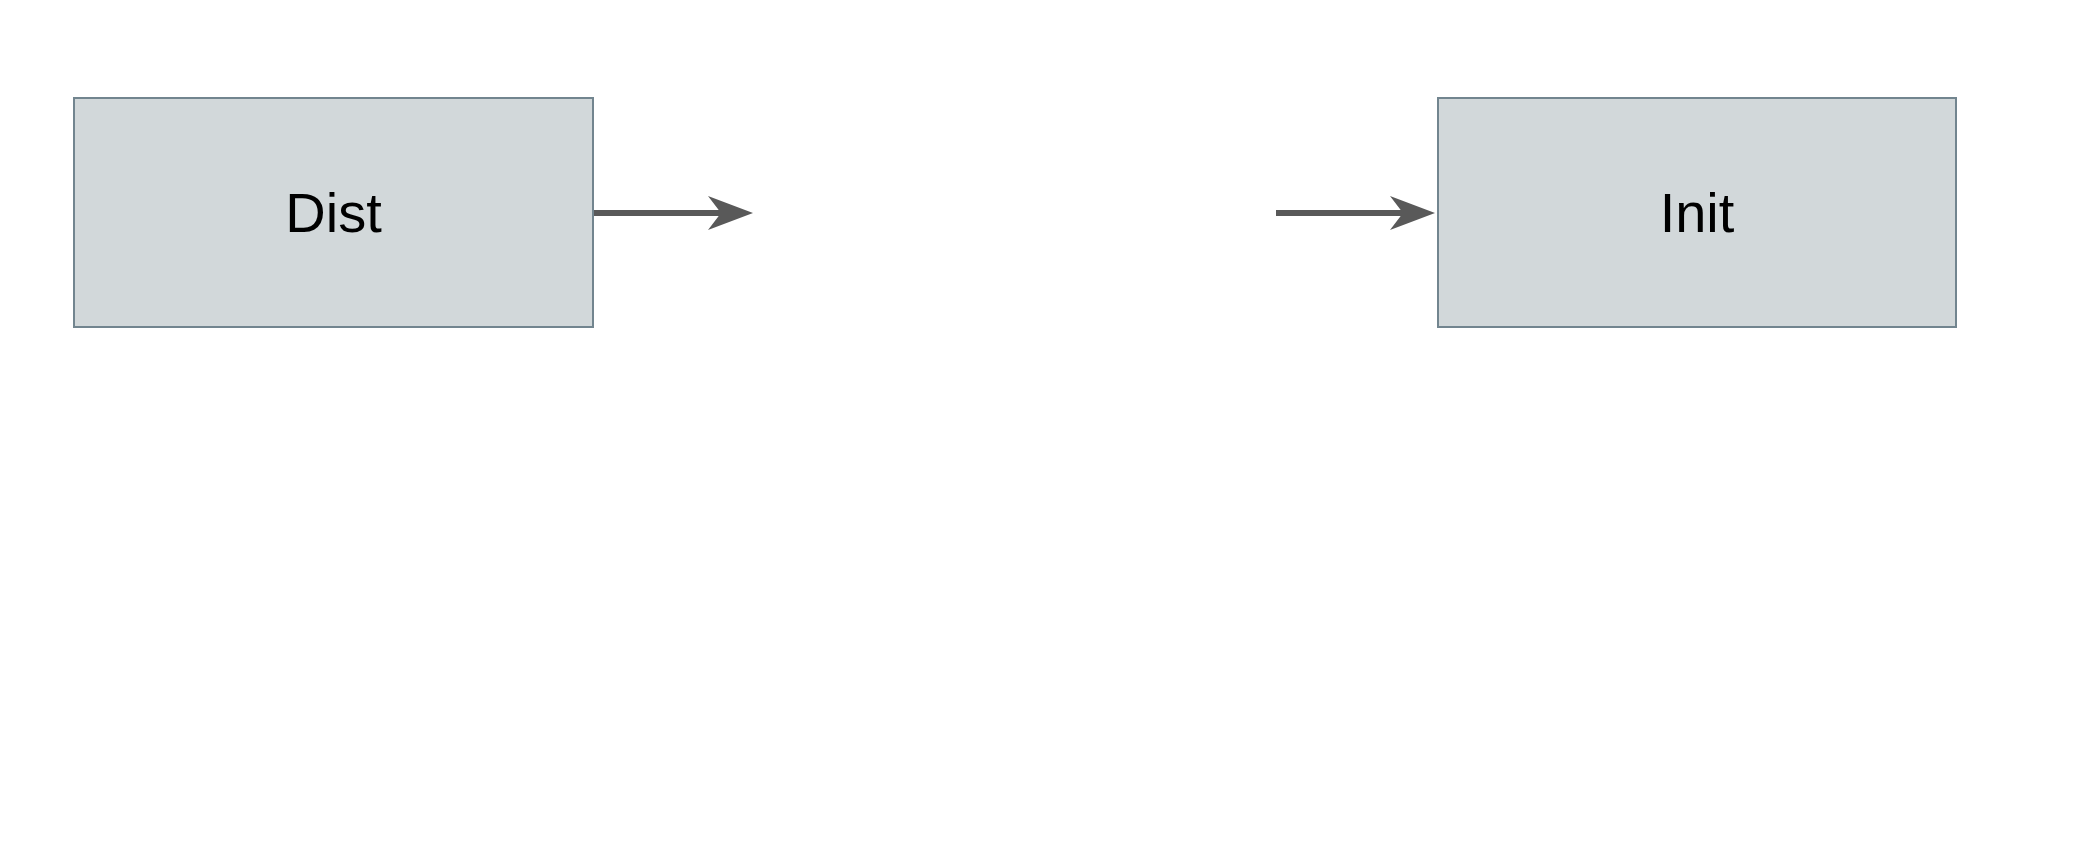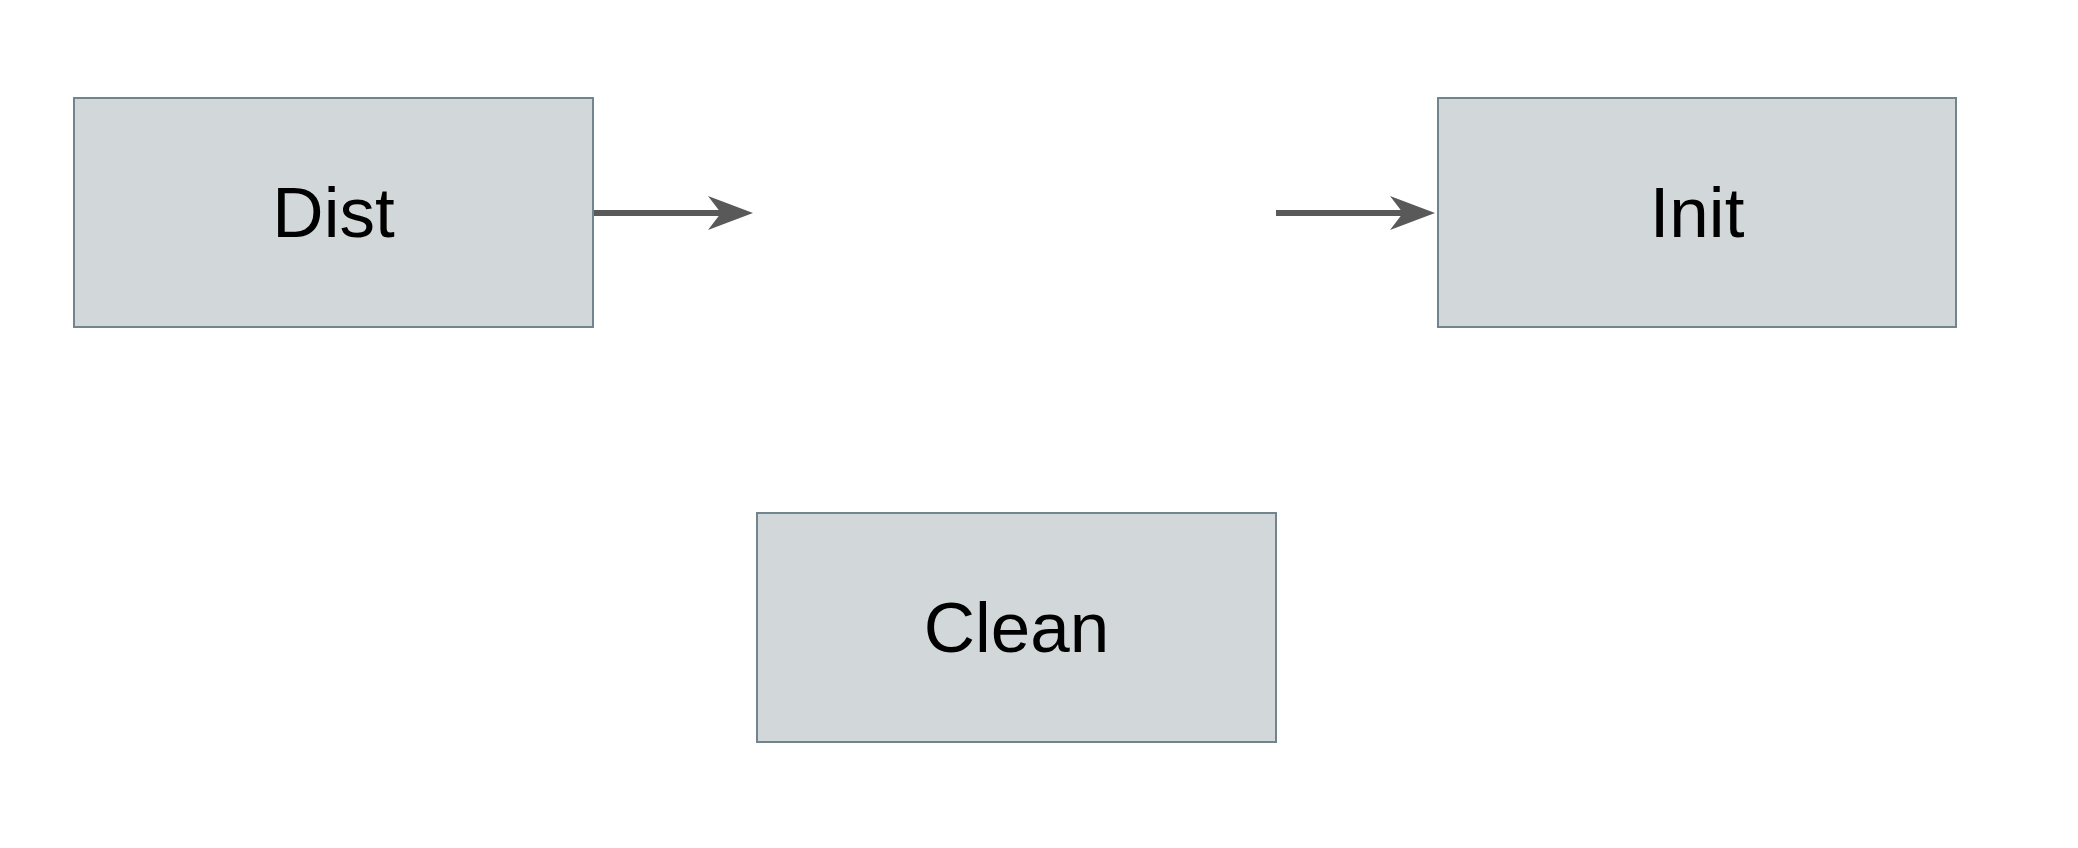--- a/index.html
+++ b/index.html
@@ -18,21 +18,21 @@
   .node {
     position: absolute;
     box-sizing: border-box;
     background: var(--node_fill, #d2d8da);
     border: 2px solid var(--node_border, #72858f);
     display: flex;
     align-items: center;
     justify-content: center;
   }
   .node .label {
-    font-size: 71px;
+    font-size: 56px;
     line-height: 1;
     color: var(--label, #000000);
     letter-spacing: 0px;
     user-select: none;
   }
   .node-dist    { left: 73px;   top: 97px;  width: 521px; height: 231px; }
   .node-compile { left: 755px;  top: 97px;  width: 521px; height: 231px; }
   .node-init    { left: 1437px; top: 97px;  width: 520px; height: 231px; align-items: center; }
   .node-clean   { left: 756px;  top: 512px; width: 521px; height: 231px; }
   .arrow {
@@ -63,17 +63,14 @@
 
   <svg class="arrow arrow-2" viewBox="0 0 161 40" xmlns="http://www.w3.org/2000/svg">
     <line x1="0" y1="20" x2="127" y2="20"></line>
     <polygon points="159,20 114,3 127,20 114,37"></polygon>
   </svg>
 
   <div class="node node-init">
     <span class="label">Init</span>
   </div>
 
-  <div class="node node-clean">
-    <span class="label">Clean</span>
-  </div>
 
 </div>
 
 </body></html>

